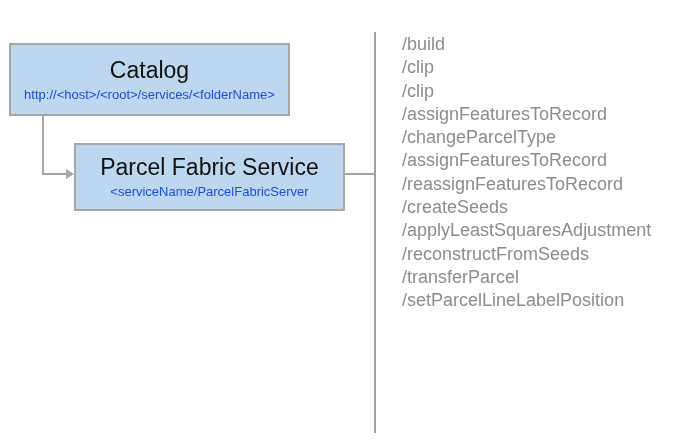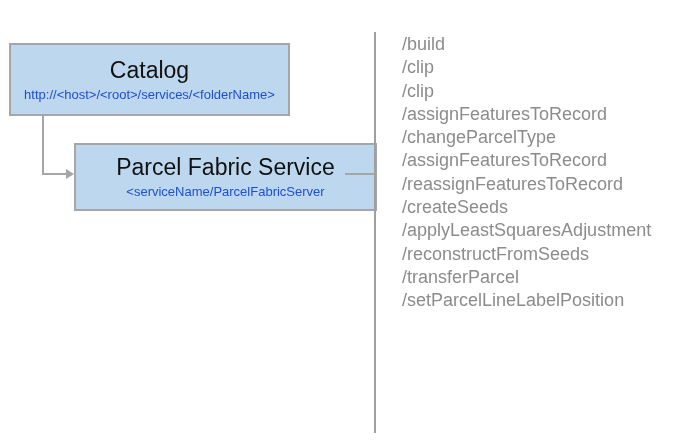--- a/index.html
+++ b/index.html
@@ -29,21 +29,21 @@
   }
   .node-box.catalog {
     left: 9px;
     top: 43px;
     width: 281px;
     height: 73px;
   }
   .node-box.service {
     left: 74px;
     top: 143px;
-    width: 303px;
+    width: 271px;
     height: 68px;
   }
   .box-title {
     font-size: 23px;
     line-height: 26px;
     color: #111111;
     white-space: nowrap;
   }
   .box-subtitle {
     font-size: 13px;

